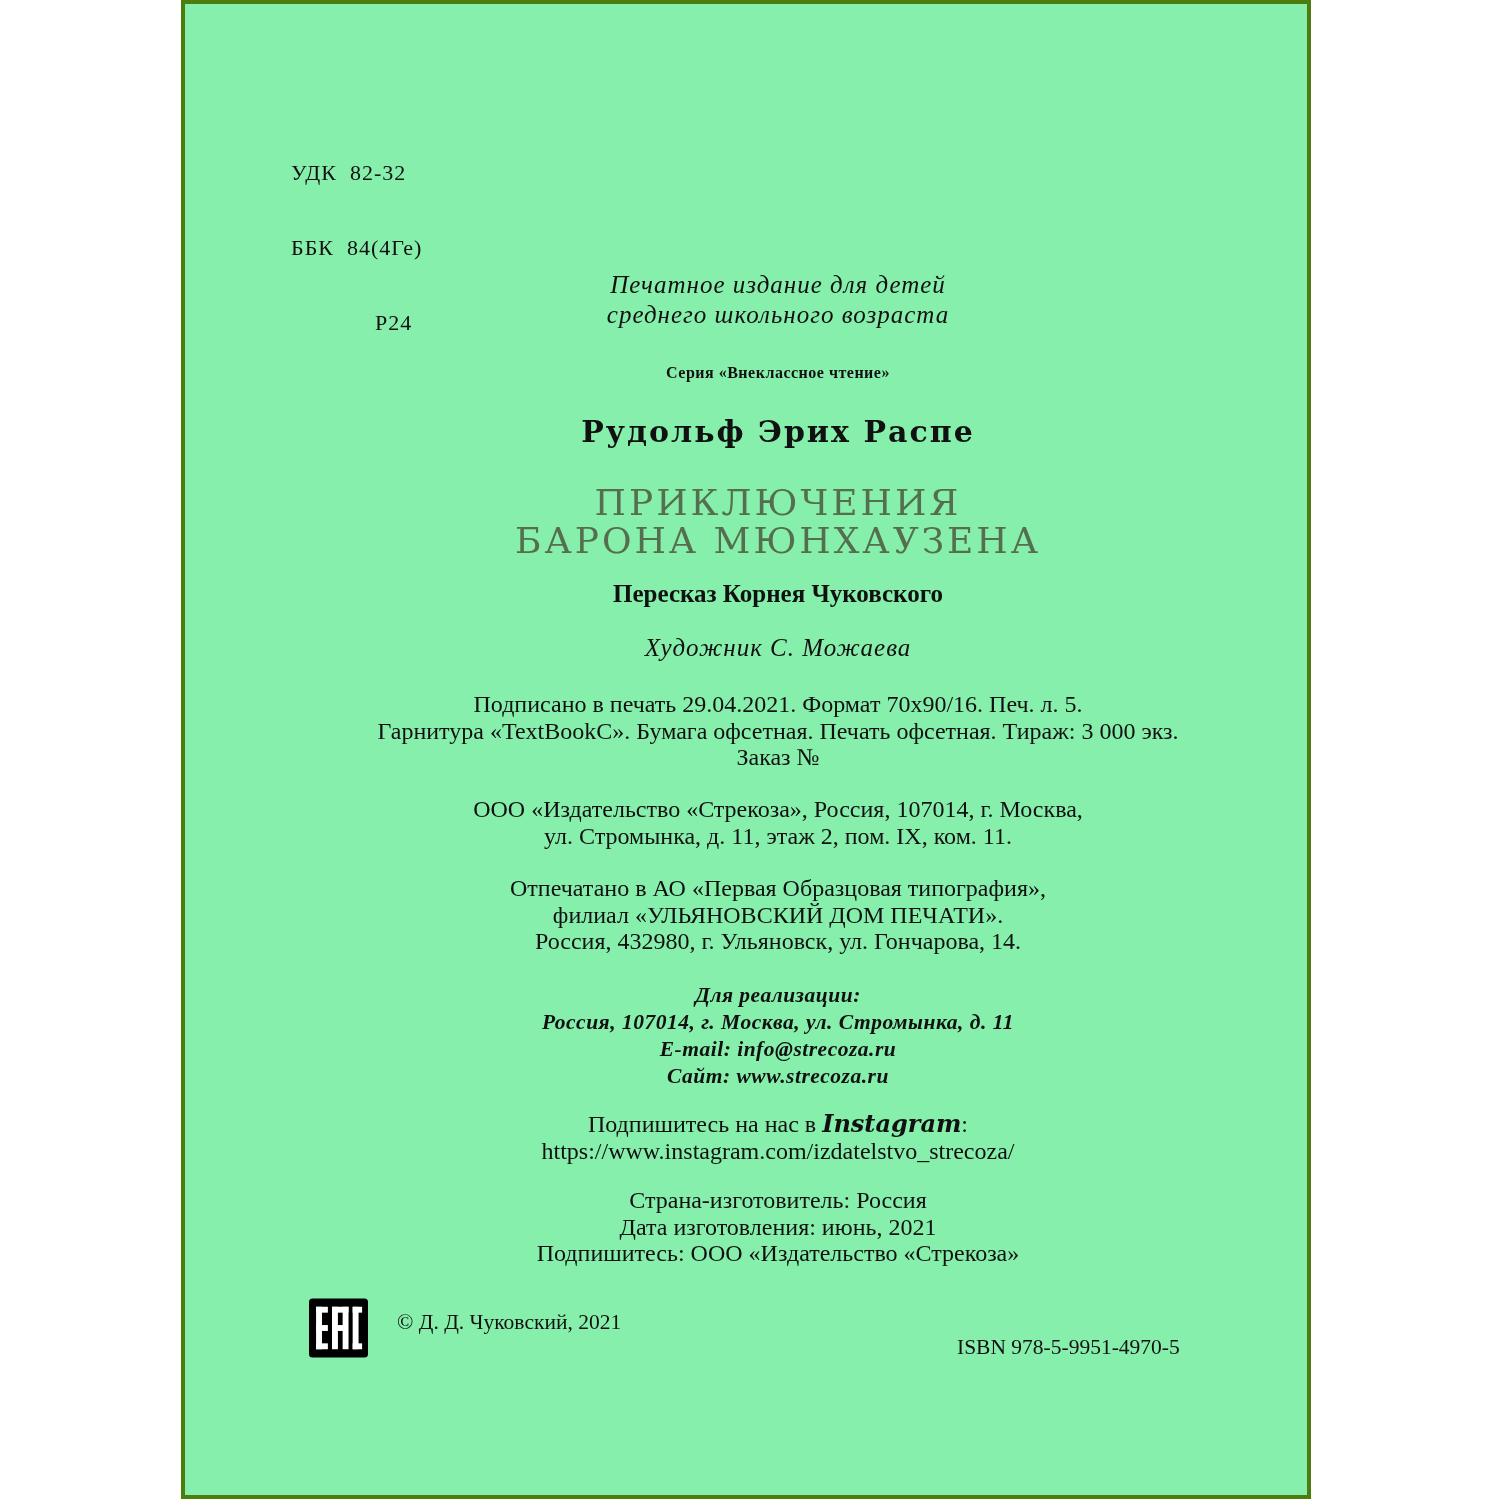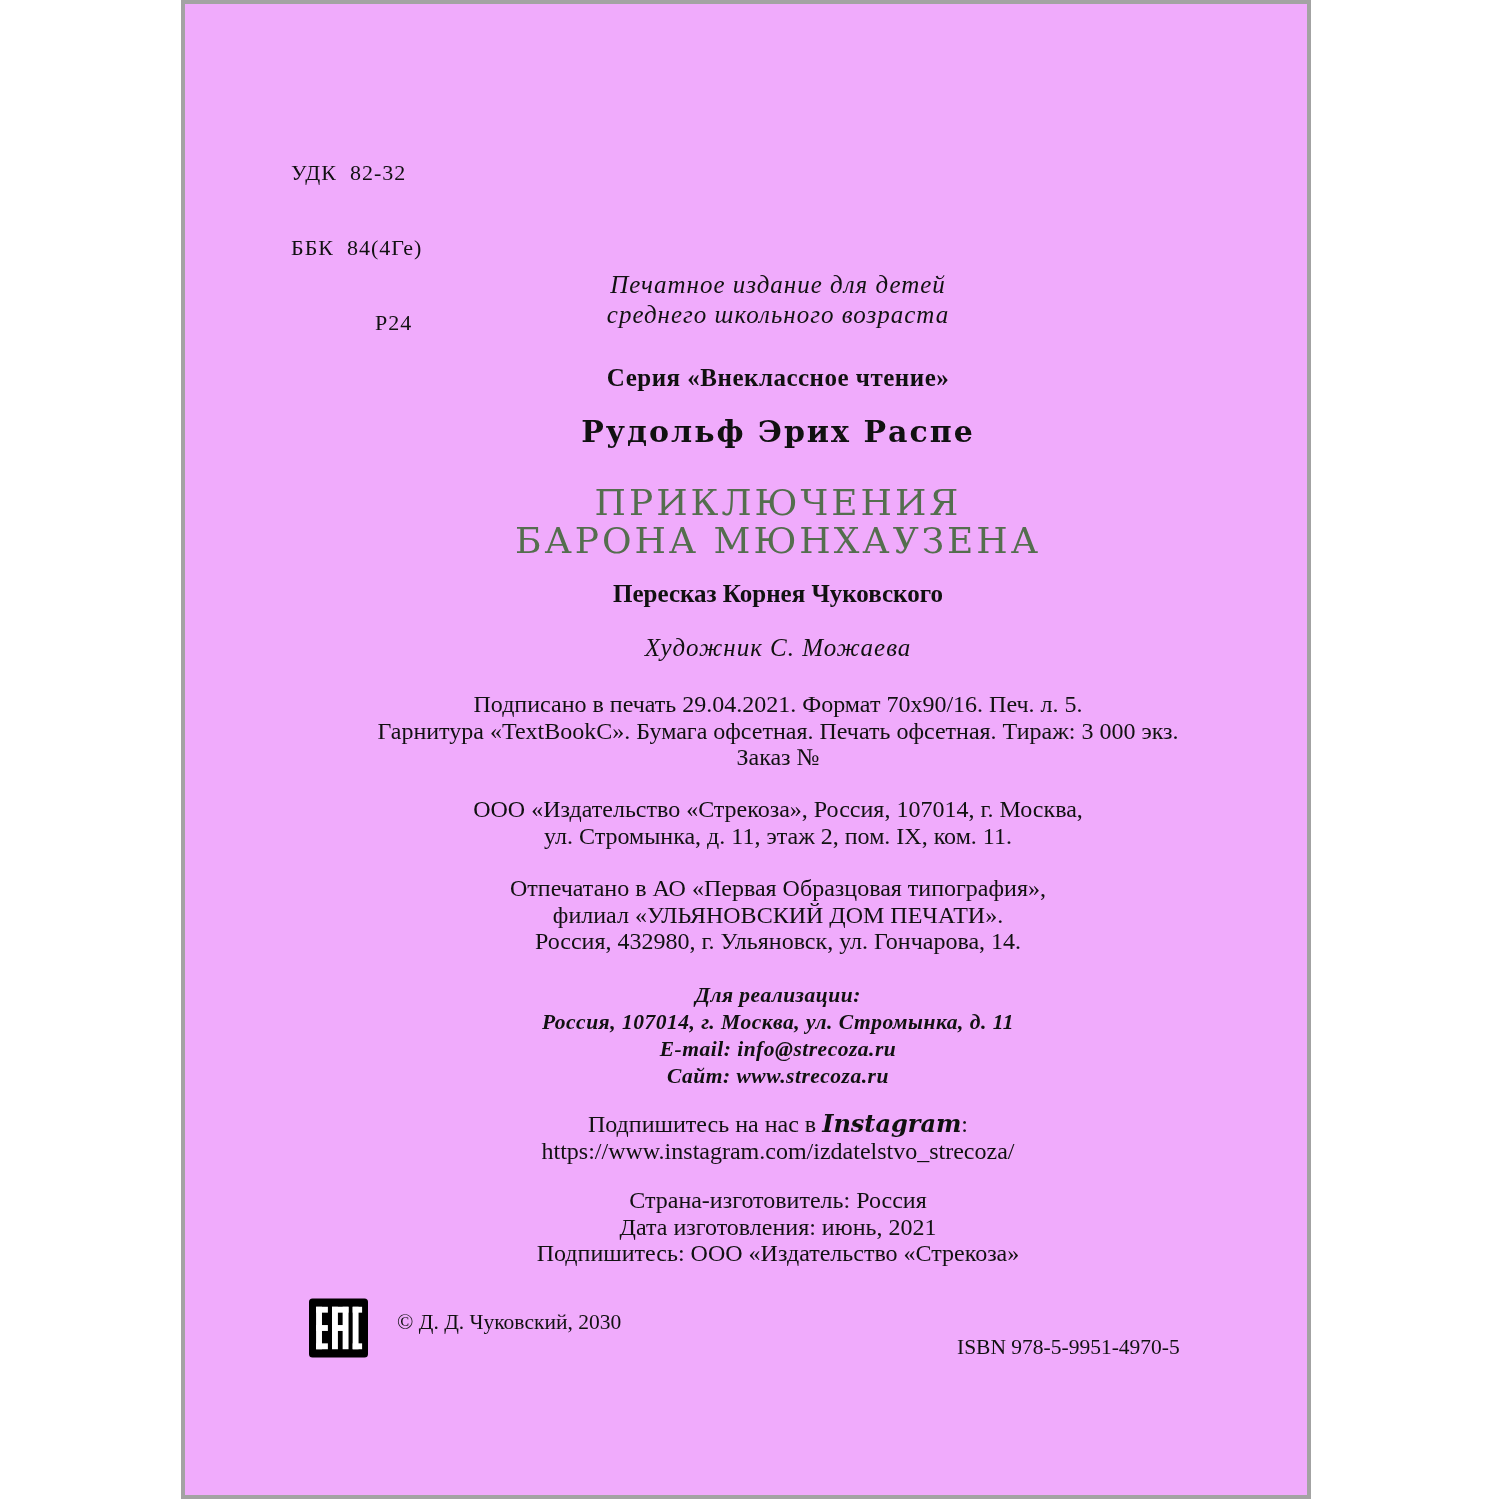--- a/index.html
+++ b/index.html
@@ -11,22 +11,22 @@
     position: relative;
     font-family: "Liberation Serif", serif;
     color: #111111;
   }
   .page {
     position: absolute;
     left: 181px;
     top: 0;
     width: 1122px;
     height: 1491px;
-    border: 4px solid #a3a3a3;
-    background: #f0abfc;
+    border: 4px solid #4d7c0f;
+    background: #86efac;
     box-sizing: content-box;
   }
   .abs { position: absolute; }
   .centered {
     left: 0;
     width: 100%;
     text-align: center;
     padding-left: 32px;
   }
   .udc-block {
@@ -42,21 +42,21 @@
   .edition-note {
     top: 266px;
     font-style: italic;
     font-size: 25px;
     line-height: 30px;
     letter-spacing: 1px;
   }
   .series-line {
     top: 360px;
     font-weight: bold;
-    font-size: 25px;
+    font-size: 16px;
     letter-spacing: 0.5px;
   }
   .author-name {
     top: 410px;
     font-family: "DejaVu Serif", serif;
     font-weight: bold;
     font-size: 30px;
     letter-spacing: 2px;
   }
   .book-title {
@@ -197,18 +197,18 @@
       <rect x="39" y="14" width="28" height="10" fill="#ffffff"></rect>
       <rect x="46" y="45" width="14" height="10" fill="#ffffff"></rect>
 
       <rect x="74" y="14" width="10" height="72" fill="#ffffff"></rect>
       <rect x="74" y="14" width="16" height="10" fill="#ffffff"></rect>
       <rect x="74" y="76" width="16" height="10" fill="#ffffff"></rect>
     </svg>
   </div>
 
   <div class="abs copyright-lines">
-    <div>© Д. Д. Чуковский, 2030</div>
+    <div>© Д. Д. Чуковский, 2021</div>
   </div>
 
   <div class="abs isbn-line">ISBN 978-5-9951-4970-5</div>
 
 </div>
 
 </body></html>

